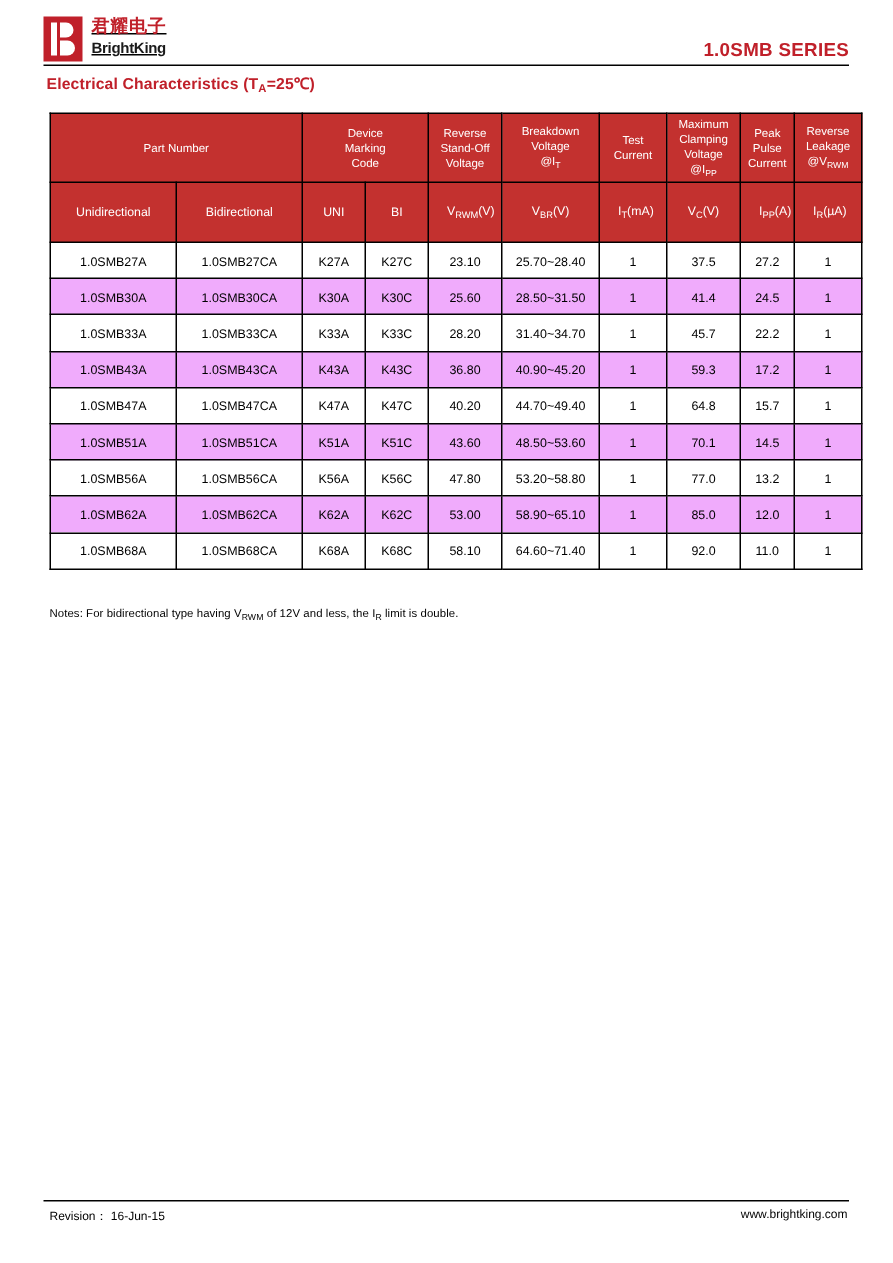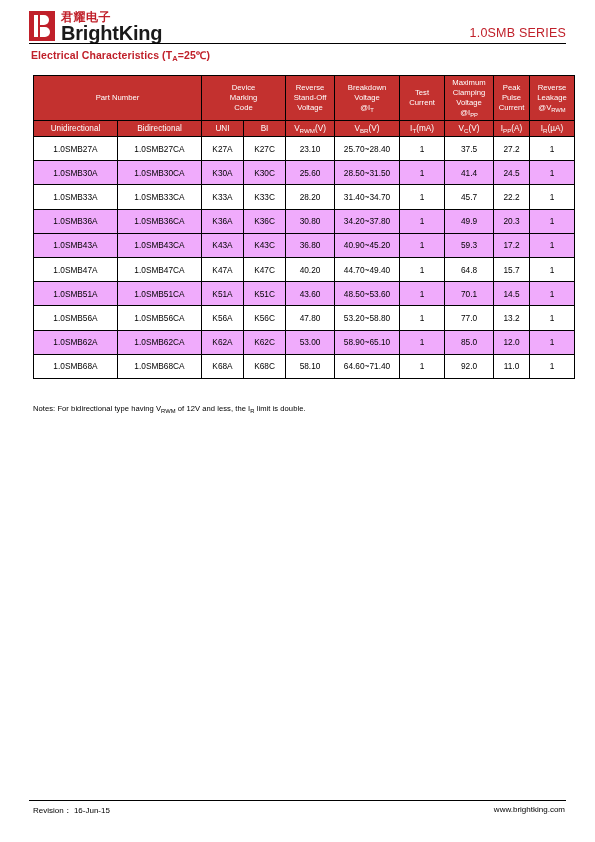--- a/index.html
+++ b/index.html
@@ -29,20 +29,21 @@
     top: 0;
     width: 595px;
     height: 46px;
   }
   .logo-block {
     position: absolute;
     left: 29px;
     top: 11px;
     display: flex;
     align-items: flex-start;
+    text-decoration: underline;
   }
   .logo-mark {
     width: 26px;
     height: 30px;
     background: #C0202A;
     position: relative;
     margin-right: 6px;
     flex: none;
   }
   .logo-mark .bar {
@@ -79,33 +80,33 @@
   }
   .logo-cn {
     font-size: 12px;
     font-weight: bold;
     color: #C0202A;
     line-height: 13px;
     letter-spacing: 0.5px;
     font-family: "DejaVu Sans", sans-serif;
   }
   .logo-en {
-    font-size: 20px;
+    font-size: 10px;
     font-weight: bold;
     color: #1a1a1a;
     line-height: 16px;
     letter-spacing: -0.2px;
     margin-top: 1px;
   }
   .series-title {
     position: absolute;
     right: 29px;
     top: 26px;
     font-size: 12.5px;
-    font-weight: normal;
+    font-weight: bold;
     color: #C0202A;
     letter-spacing: 0.2px;
   }
   .header-rule {
     position: absolute;
     left: 29px;
     top: 43px;
     width: 537px;
     height: 1.4px;
     background: #000000;
@@ -151,21 +152,21 @@
     background: #C3312F;
     color: #ffffff;
     font-size: 7.7px;
     font-weight: normal;
     line-height: 10px;
     padding: 2px 1px;
   }
   table.spec thead tr.sub th {
     font-size: 8.2px;
     height: 15px;
-    padding: 0;
+    padding: 12px;
   }
   table.spec tbody td {
     font-size: 8.3px;
     height: 23.2px;
     background: #ffffff;
     color: #000000;
   }
   table.spec tbody tr.alt td {
     background: #f0abfc;
   }
@@ -351,32 +352,20 @@
             <td>K33A</td>
             <td>K33C</td>
             <td>28.20</td>
             <td>31.40~34.70</td>
             <td>1</td>
             <td>45.7</td>
             <td>22.2</td>
             <td>1</td>
           </tr>
           <tr class="alt">
-            <td>1.0SMB36A</td>
-            <td>1.0SMB36CA</td>
-            <td>K36A</td>
-            <td>K36C</td>
-            <td>30.80</td>
-            <td>34.20~37.80</td>
-            <td>1</td>
-            <td>49.9</td>
-            <td>20.3</td>
-            <td>1</td>
-          </tr>
-          <tr class="alt">
             <td>1.0SMB43A</td>
             <td>1.0SMB43CA</td>
             <td>K43A</td>
             <td>K43C</td>
             <td>36.80</td>
             <td>40.90~45.20</td>
             <td>1</td>
             <td>59.3</td>
             <td>17.2</td>
             <td>1</td>

